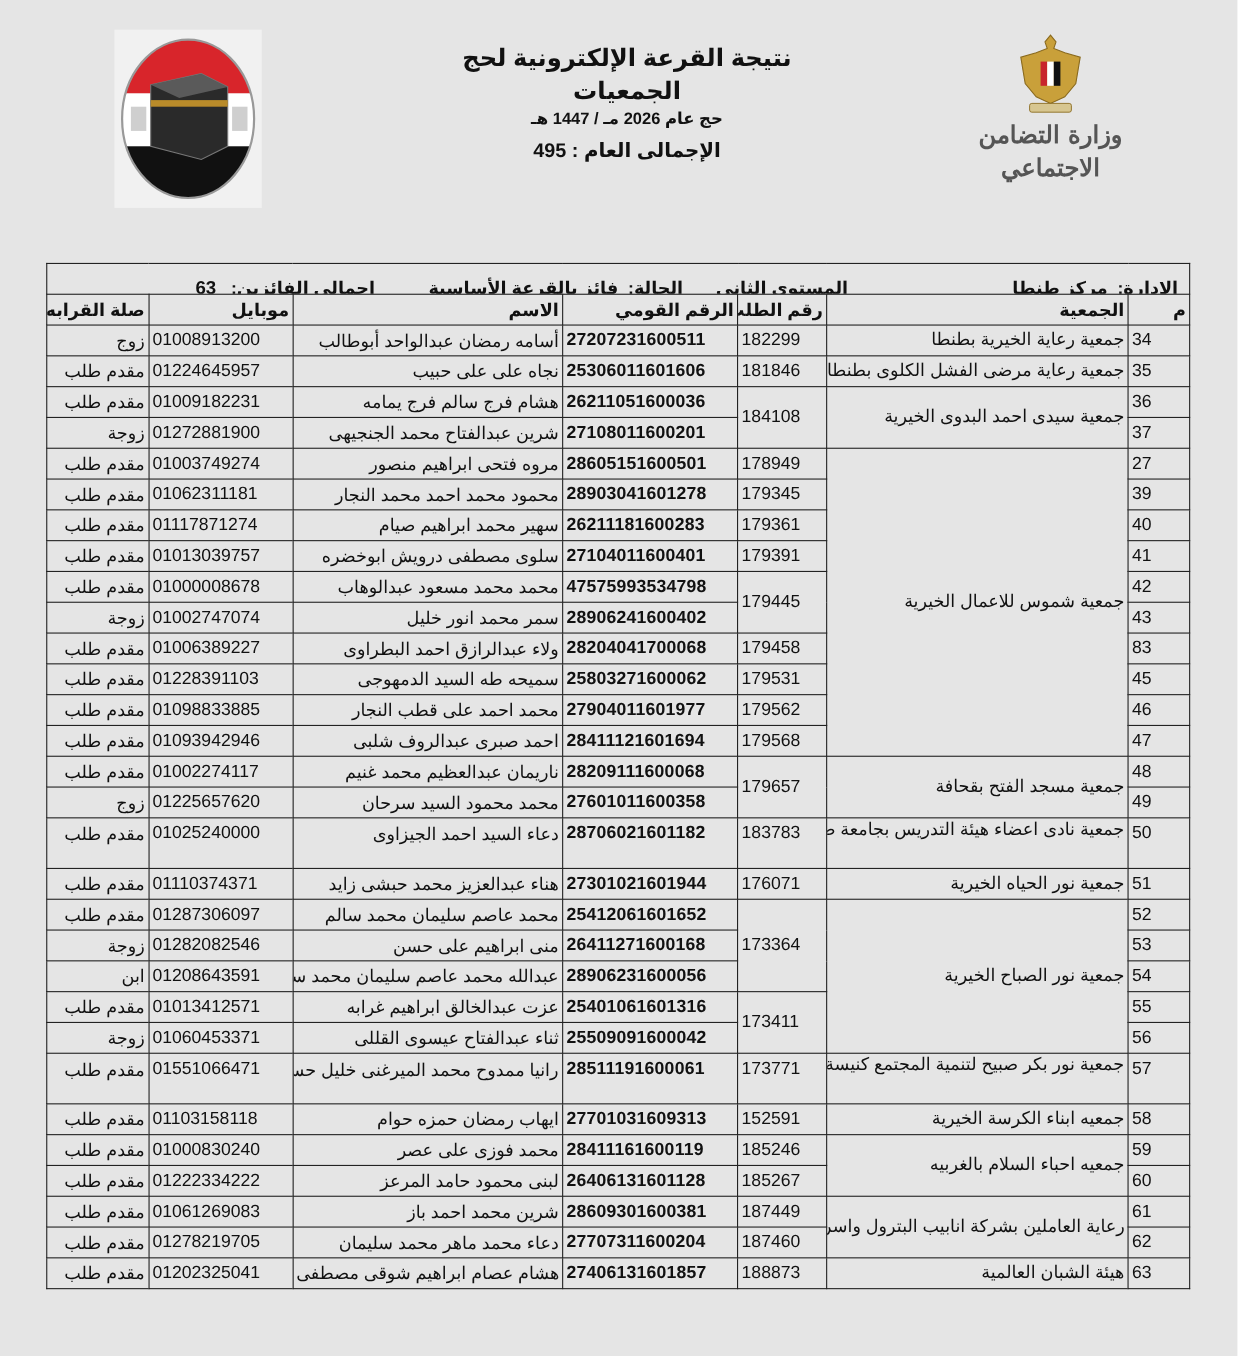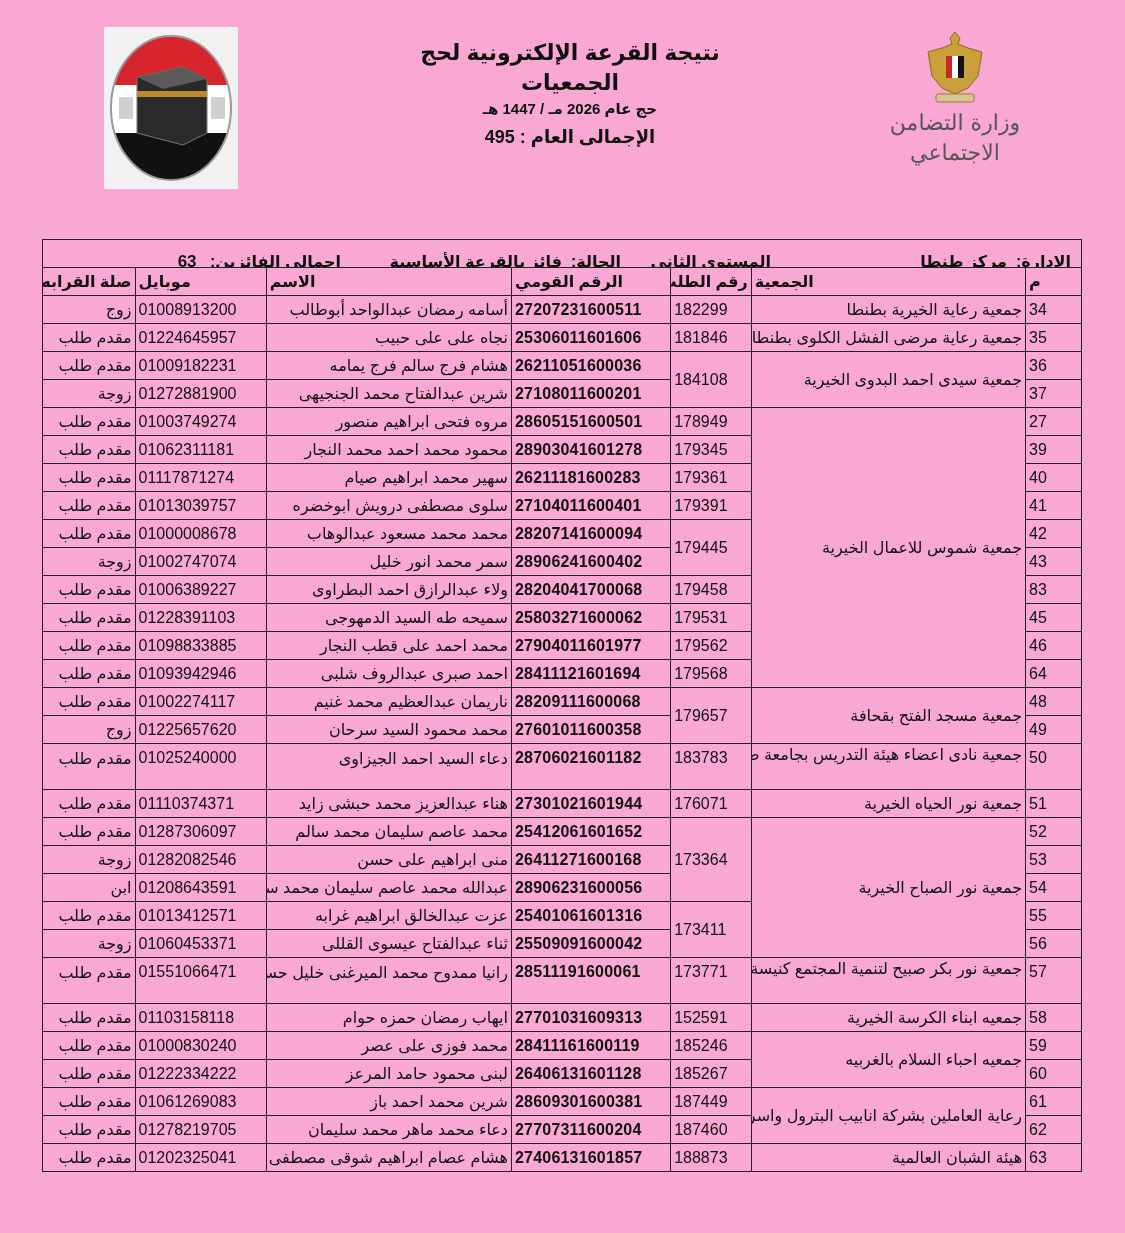--- a/index.html
+++ b/index.html
@@ -1,33 +1,33 @@
 <!DOCTYPE html>
 <html><head>
 <meta charset="utf-8">
 <style>
   html, body { margin:0; padding:0; background:#ffffff; }
   body { width:1125px; height:1233px; position:relative; font-family:"Liberation Sans", "DejaVu Sans", sans-serif; color:#111; overflow:hidden; }
-  .page { position:absolute; left:0; top:0; width:1125px; height:1233px; background:#f9a8d4; }
+  .page { position:absolute; left:0; top:0; width:1125px; height:1233px; background:#e5e5e5; }
   .title-block { position:absolute; left:380px; top:38px; width:380px; text-align:center; direction:rtl; }
   .title-main { font-size:22px; font-weight:bold; line-height:30px; }
   .title-year { font-size:15px; font-weight:bold; line-height:22px; }
   .title-dir { font-size:21px; font-weight:bold; line-height:30px; }
   .title-total { font-size:18px; font-weight:bold; line-height:30px; margin-top:2px; }
   .logo-left { position:absolute; left:104px; top:27px; width:134px; height:162px; background:#f1f1f1; display:flex; align-items:center; justify-content:center; }
   .logo-right { position:absolute; left:860px; top:30px; width:190px; height:165px; text-align:center; direction:rtl; }
   .eagle { width:62px; height:78px; margin:0 auto; position:relative; }
   .rep-name { font-size:22px; font-weight:bold; margin-top:14px; line-height:26px; }
-  .min-name { font-size:22px; color:#555; font-family:"DejaVu Serif", serif; line-height:30px; }
+  .min-name { font-size:22px; color:#555; font-family:"DejaVu Serif", serif; line-height:30px;font-weight:bold; }
   table.main { position:absolute; left:42px; top:239px; width:1040px; border-collapse:collapse; direction:rtl; table-layout:fixed; }
   table.main td, table.main th { border:1.5px solid #222; padding:0 3px; font-size:16px; height:27px; white-space:nowrap; overflow:hidden; }
   .info-row td { height:39px; font-weight:bold; font-size:15px; border-bottom:1.5px solid #222; }
   .info-cell { position:relative; }
   .info-item { position:absolute; top:12px; }
-  .hdr th { font-weight:bold; font-size:14px; height:24px; text-align:left; }
+  .hdr th { font-weight:bold; font-size:14px; height:24px; text-align:right; }
   td.num { text-align:left; font-size:17px; }
   td.assoc { text-align:right; white-space:normal; font-size:15px; vertical-align:middle; line-height:17px; }
   td.reqno { text-align:left; font-size:17px; vertical-align:middle; }
   td.natid { text-align:left; font-size:17px; letter-spacing:0.2px;font-weight:bold; }
   td.name { text-align:right; font-size:15px; }
   td.mobile { text-align:left; font-size:17px;margin-top:24px; }
   td.rel { font-size:15px; }
   tr.tall td { height:40px; vertical-align:top; padding-top:5px; }
   tr.tall td.assoc { vertical-align:top; padding-top:2px; }
 </style>
@@ -178,21 +178,21 @@
           <td class="num">41</td>
           <td class="reqno">179391</td>
           <td class="natid">27104011600401</td>
           <td class="name">سلوى مصطفى درويش ابوخضره</td>
           <td class="mobile">01013039757</td>
           <td class="rel">مقدم طلب</td>
         </tr>
         <tr>
           <td class="num">42</td>
           <td class="reqno" rowspan="2">179445</td>
-          <td class="natid">28207141600094</td>
+          <td class="natid">47575993534798</td>
           <td class="name">محمد محمد مسعود عبدالوهاب</td>
           <td class="mobile">01000008678</td>
           <td class="rel">مقدم طلب</td>
         </tr>
         <tr>
           <td class="num">43</td>
           <td class="natid">28906241600402</td>
           <td class="name">سمر محمد انور خليل</td>
           <td class="mobile">01002747074</td>
           <td class="rel">زوجة</td>
@@ -215,21 +215,21 @@
         </tr>
         <tr>
           <td class="num">46</td>
           <td class="reqno">179562</td>
           <td class="natid">27904011601977</td>
           <td class="name">محمد احمد على قطب النجار</td>
           <td class="mobile">01098833885</td>
           <td class="rel">مقدم طلب</td>
         </tr>
         <tr>
-          <td class="num">64</td>
+          <td class="num">47</td>
           <td class="reqno">179568</td>
           <td class="natid">28411121601694</td>
           <td class="name">احمد صبرى عبدالروف شلبى</td>
           <td class="mobile">01093942946</td>
           <td class="rel">مقدم طلب</td>
         </tr>
         <tr>
           <td class="num">48</td>
           <td class="assoc" rowspan="2">جمعية مسجد الفتح بقحافة</td>
           <td class="reqno" rowspan="2">179657</td>

